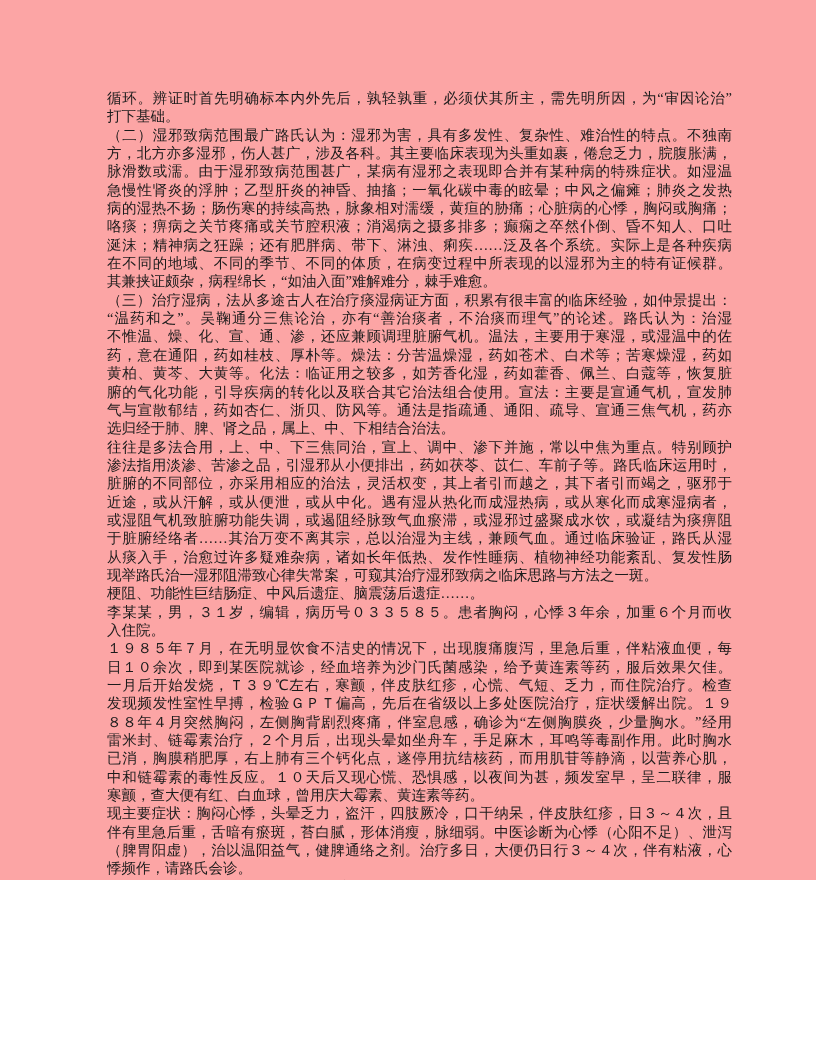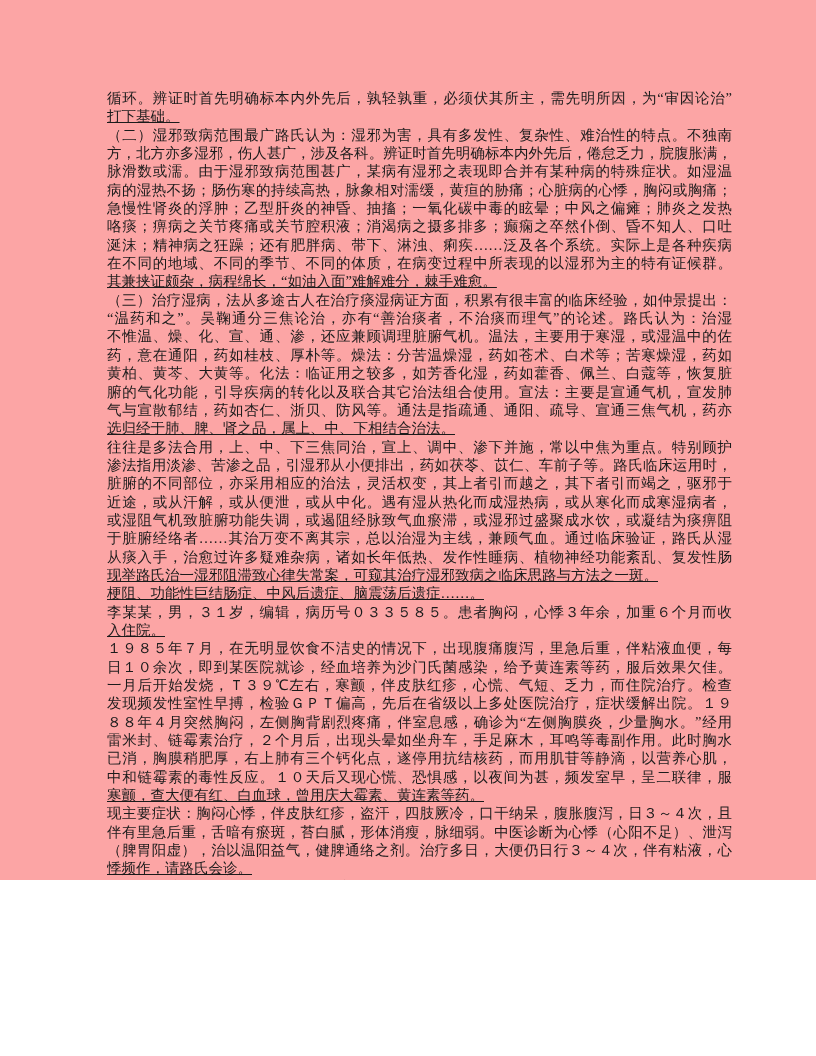--- a/index.html
+++ b/index.html
@@ -28,35 +28,34 @@
   .line {
     height: 18.35px;
     white-space: nowrap;
     overflow: hidden;
     text-align: justify;
     text-align-last: justify;
     text-justify: inter-character;
   }
   .line.short {
     text-align-last: left;
-    text-decoration: underline;
   }
 </style>
 </head>
 <body>
 
 <div class="page">
   <div class="text-block" style="color: rgb(27, 27, 27);">
       <div class="line">循环。辨证时首先明确标本内外先后，孰轻孰重，必须伏其所主，需先明所因，为“审因论治”</div>
       <div class="line short">打下基础。</div>
       <div class="line">（二）湿邪致病范围最广路氏认为：湿邪为害，具有多发性、复杂性、难治性的特点。不独南</div>
-      <div class="line">方，北方亦多湿邪，伤人甚广，涉及各科。辨证时首先明确标本内外先后，倦怠乏力，脘腹胀满，</div>
+      <div class="line">方，北方亦多湿邪，伤人甚广，涉及各科。其主要临床表现为头重如裹，倦怠乏力，脘腹胀满，</div>
       <div class="line">脉滑数或濡。由于湿邪致病范围甚广，某病有湿邪之表现即合并有某种病的特殊症状。如湿温</div>
+      <div class="line">急慢性肾炎的浮肿；乙型肝炎的神昏、抽搐；一氧化碳中毒的眩晕；中风之偏瘫；肺炎之发热</div>
       <div class="line">病的湿热不扬；肠伤寒的持续高热，脉象相对濡缓，黄疸的胁痛；心脏病的心悸，胸闷或胸痛；</div>
-      <div class="line">急慢性肾炎的浮肿；乙型肝炎的神昏、抽搐；一氧化碳中毒的眩晕；中风之偏瘫；肺炎之发热</div>
       <div class="line">咯痰；痹病之关节疼痛或关节腔积液；消渴病之摄多排多；癫痫之卒然仆倒、昏不知人、口吐</div>
       <div class="line">涎沫；精神病之狂躁；还有肥胖病、带下、淋浊、痢疾……泛及各个系统。实际上是各种疾病</div>
       <div class="line">在不同的地域、不同的季节、不同的体质，在病变过程中所表现的以湿邪为主的特有证候群。</div>
       <div class="line short">其兼挟证颇杂，病程绵长，“如油入面”难解难分，棘手难愈。</div>
       <div class="line">（三）治疗湿病，法从多途古人在治疗痰湿病证方面，积累有很丰富的临床经验，如仲景提出：</div>
       <div class="line">“温药和之”。吴鞠通分三焦论治，亦有“善治痰者，不治痰而理气”的论述。路氏认为：治湿</div>
       <div class="line">不惟温、燥、化、宣、通、渗，还应兼顾调理脏腑气机。温法，主要用于寒湿，或湿温中的佐</div>
       <div class="line">药，意在通阳，药如桂枝、厚朴等。燥法：分苦温燥湿，药如苍术、白术等；苦寒燥湿，药如</div>
       <div class="line">黄柏、黄芩、大黄等。化法：临证用之较多，如芳香化湿，药如藿香、佩兰、白蔻等，恢复脏</div>
       <div class="line">腑的气化功能，引导疾病的转化以及联合其它治法组合使用。宣法：主要是宣通气机，宣发肺</div>
@@ -75,19 +74,19 @@
       <div class="line short">入住院。</div>
       <div class="line">１９８５年７月，在无明显饮食不洁史的情况下，出现腹痛腹泻，里急后重，伴粘液血便，每</div>
       <div class="line">日１０余次，即到某医院就诊，经血培养为沙门氏菌感染，给予黄连素等药，服后效果欠佳。</div>
       <div class="line">一月后开始发烧，Ｔ３９℃左右，寒颤，伴皮肤红疹，心慌、气短、乏力，而住院治疗。检查</div>
       <div class="line">发现频发性室性早搏，检验ＧＰＴ偏高，先后在省级以上多处医院治疗，症状缓解出院。１９</div>
       <div class="line">８８年４月突然胸闷，左侧胸背剧烈疼痛，伴室息感，确诊为“左侧胸膜炎，少量胸水。”经用</div>
       <div class="line">雷米封、链霉素治疗，２个月后，出现头晕如坐舟车，手足麻木，耳鸣等毒副作用。此时胸水</div>
       <div class="line">已消，胸膜稍肥厚，右上肺有三个钙化点，遂停用抗结核药，而用肌苷等静滴，以营养心肌，</div>
       <div class="line">中和链霉素的毒性反应。１０天后又现心慌、恐惧感，以夜间为甚，频发室早，呈二联律，服</div>
       <div class="line short">寒颤，查大便有红、白血球，曾用庆大霉素、黄连素等药。</div>
-      <div class="line">现主要症状：胸闷心悸，伴皮肤红疹，盗汗，四肢厥冷，口干纳呆，腹胀腹泻，日３～４次，且</div>
+      <div class="line">现主要症状：胸闷心悸，头晕乏力，盗汗，四肢厥冷，口干纳呆，伴皮肤红疹，日３～４次，且</div>
       <div class="line">伴有里急后重，舌暗有瘀斑，苔白腻，形体消瘦，脉细弱。中医诊断为心悸（心阳不足）、泄泻</div>
       <div class="line">（脾胃阳虚），治以温阳益气，健脾通络之剂。治疗多日，大便仍日行３～４次，伴有粘液，心</div>
       <div class="line short">悸频作，请路氏会诊。</div>
       <div class="line">患者形体瘦削，面萎黄不泽，舌质暗，两侧有紫斑，苔薄黄而腻，大便日泻３～４次，里急后</div>
     </div>
 </div>
 
 </body></html>

